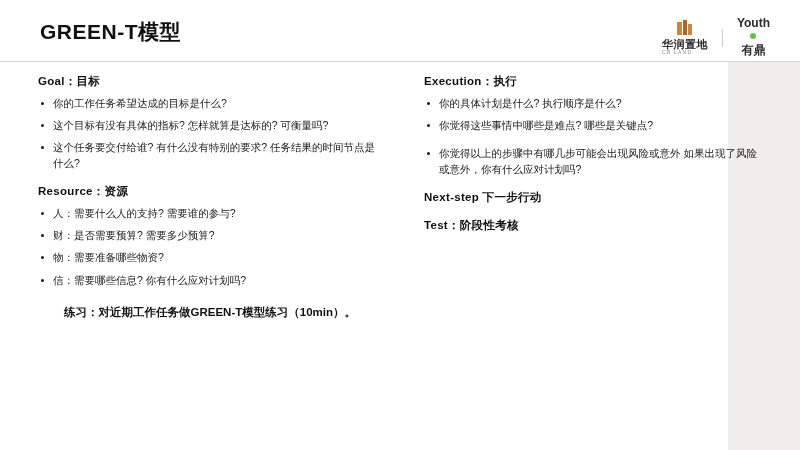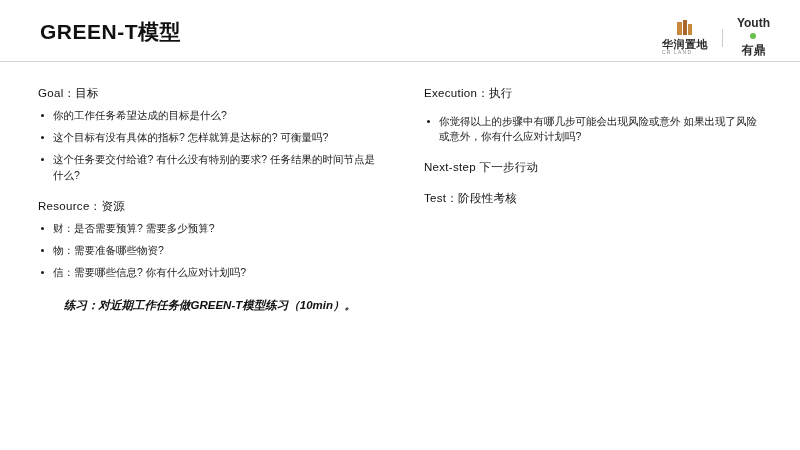--- a/index.html
+++ b/index.html
@@ -8,21 +8,21 @@
   }
   body {
     width: 800px;
     height: 450px;
     background: #f0eeec;
     font-family: "Liberation Sans", sans-serif;
     overflow: hidden;
   }
   .slide {
     position: relative;
-    width: 800px;
+    width: 728px;
     height: 450px;
     background: #ffffff;
     box-sizing: border-box;
   }
   .header {
     position: absolute;
     top: 0;
     left: 0;
     width: 800px;
     height: 62px;
@@ -116,23 +116,23 @@
   }
   .col {
     position: absolute;
     top: 0;
     width: 340px;
   }
   .col-left { left: 38px; }
   .col-right { left: 424px; }
   .sec-head {
     font-size: 11.5px;
-    font-weight: normal;
+    font-weight: bold;
     color: #111111;
-    margin: 16px 0 7px 0;
+    margin: 4px 0 7px 0;
     letter-spacing: 0.3px;
   }
   .sec-block { margin-bottom: 13px; }
   ul.bullets {
     list-style: none;
     margin: 0;
     padding: 0;
   }
   ul.bullets li {
     position: relative;
@@ -152,21 +152,20 @@
     background: #1a1a1a;
     border-radius: 50%;
   }
   .practice {
     margin-top: 16px;
     margin-left: 26px;
     font-size: 11.5px;
     font-weight: bold;
     color: #111111;
     line-height: 1.5;
-    font-style: italic;
   }
 </style>
 </head>
 <body>
 
 <div class="slide">
 
   <div class="header">
     <div class="slide-title">GREEN-T模型</div>
     <div class="logos">
@@ -200,34 +199,37 @@
         <ul class="bullets">
           <li>你的工作任务希望达成的目标是什么?</li>
           <li>这个目标有没有具体的指标? 怎样就算是达标的? 可衡量吗?</li>
           <li>这个任务要交付给谁? 有什么没有特别的要求?  任务结果的时间节点是什么?</li>
         </ul>
       </div>
 
       <div class="sec-block">
         <div class="sec-head">Resource：资源</div>
         <ul class="bullets">
+          <li>人：需要什么人的支持? 需要谁的参与?</li>
           <li>财：是否需要预算? 需要多少预算?</li>
           <li>物：需要准备哪些物资?</li>
           <li>信：需要哪些信息? 你有什么应对计划吗?</li>
         </ul>
       </div>
 
       <div class="practice">练习：对近期工作任务做GREEN-T模型练习（10min）。</div>
     </div>
 
     <div class="col col-right">
 
       <div class="sec-block">
         <div class="sec-head">Execution：执行</div>
         <ul class="bullets">
+          <li>你的具体计划是什么?   执行顺序是什么?</li>
+          <li>你觉得这些事情中哪些是难点? 哪些是关键点?</li>
         </ul>
       </div>
 
       <div class="sec-block">
         <ul class="bullets">
           <li>你觉得以上的步骤中有哪几步可能会出现风险或意外  如果出现了风险或意外，你有什么应对计划吗?</li>
         </ul>
       </div>
 
       <div class="sec-block">

